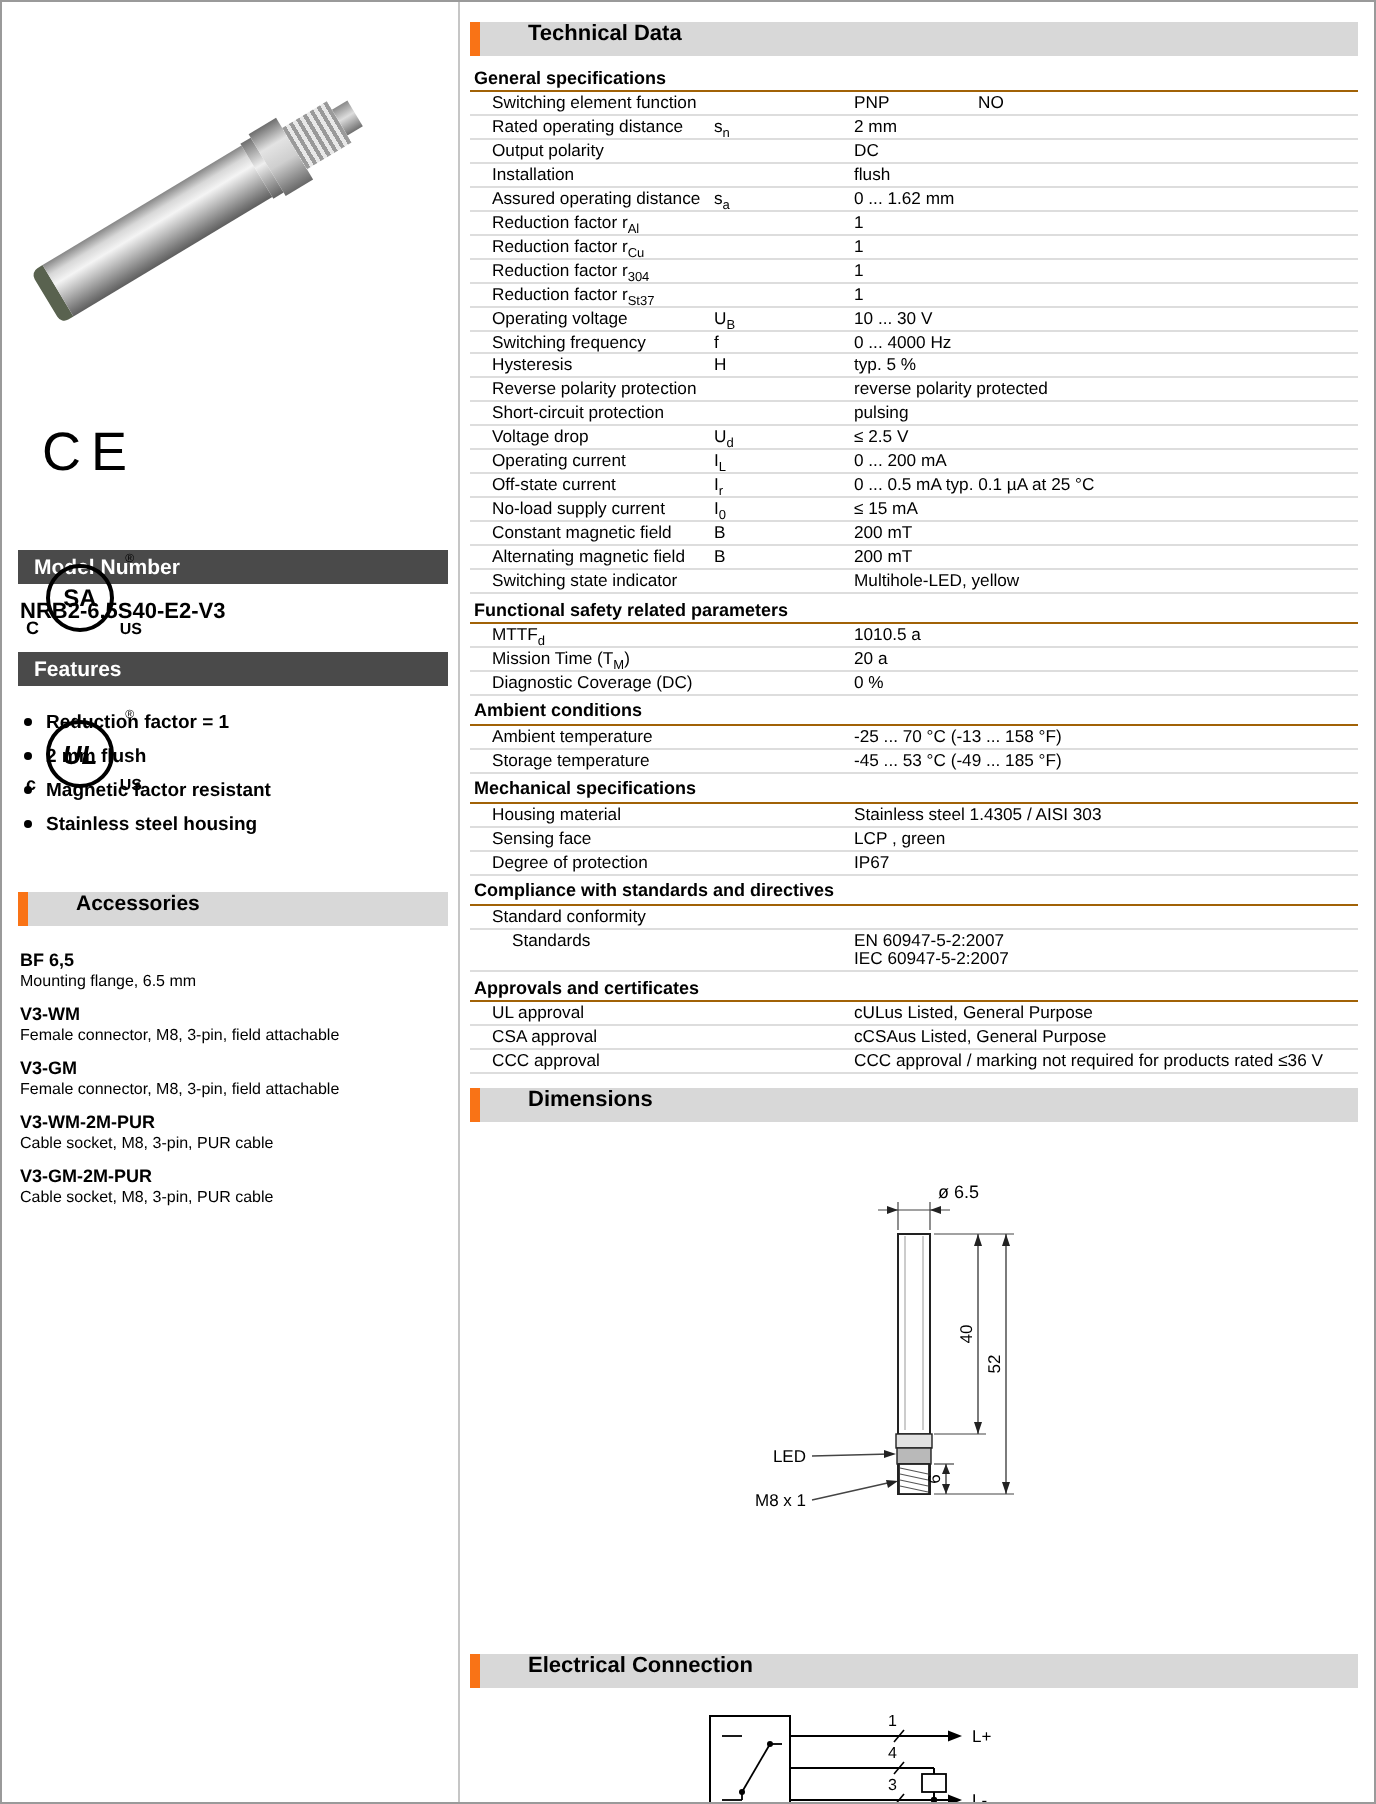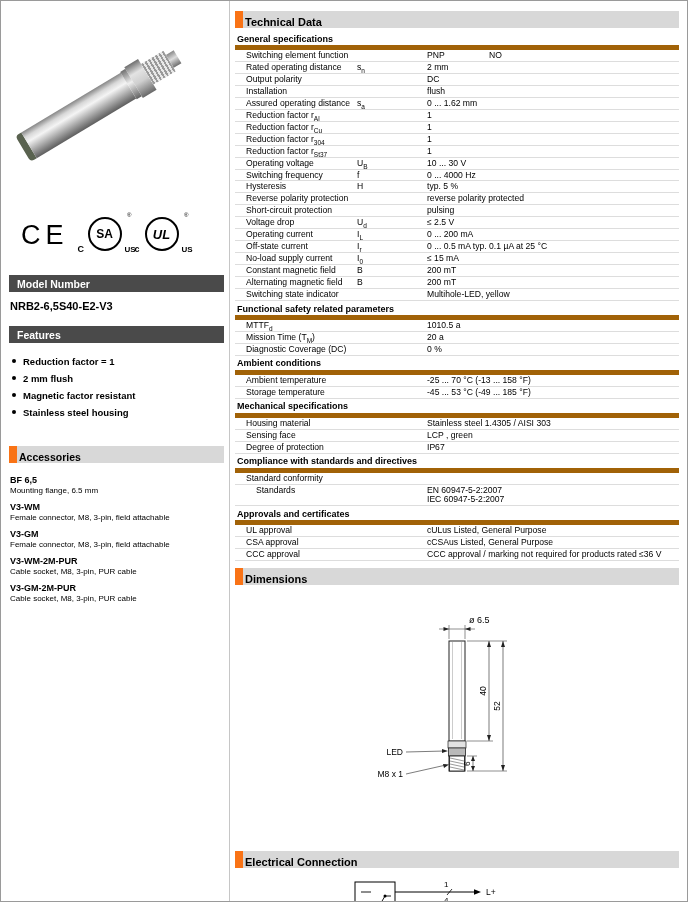--- a/index.html
+++ b/index.html
@@ -4,43 +4,43 @@
 <style>
   * { margin:0; padding:0; box-sizing:border-box; }
   html,body { background:#fff; }
   body { width:688px; height:902px; font-family:"Liberation Sans", sans-serif; color:#000; }
   .page { width:688px; height:902px; border:1px solid #9a9a9a; background:#fff; overflow:hidden; }
   .layout { display:flex; height:100%; }
   .left-col { width:228px; flex:none; padding:8px 5px 0 8px; }
   .right-col { flex:1; border-left:1px solid #c6c6c6; padding:10px 8px 0 5px; min-width:0; }
 
   
-  .secbar { display:flex; align-items:flex-end; background:#d8d8d8; border-left:8px solid #f97316;
-            height:17px; font-size:11px; font-weight:bold; padding-left:2px; }
+  .secbar { display:flex; align-items:flex-start; background:#d8d8d8; border-left:5px solid #f97316;
+            height:17px; font-size:11px; font-weight:bold; padding-left:24px; }
   .secbar.small { font-size:10.5px; margin-top:12px; }
 
   
   .darkbar { background:#4a4a4a; color:#fff; height:17px; font-size:10.5px; font-weight:bold;
              padding:3px 0 0 8px; }
 
   
   .photo { height:192px; position:relative; overflow:hidden; }
   .sensor-wrap { position:absolute; left:14px; top:122px; transform:rotate(-31deg);
                  transform-origin:0 50%; display:flex; align-items:center; }
   .sensor-face { width:7px; height:30px; border-radius:4px 0 0 4px; background:#59624f; }
   .sensor-body { width:116px; height:30px;
      background:linear-gradient(180deg,#878787 0%,#d8d8d8 20%,#f4f4f4 38%,#bfbfbf 60%,#7a7a7a 88%,#5e5e5e 100%); }
   .sensor-ring { width:6px; height:32px; background:linear-gradient(180deg,#6f6f6f,#efefef 45%,#616161); }
   .sensor-nut { width:16px; height:36px; background:linear-gradient(180deg,#6e6e6e,#e3e3e3 30%,#cfcfcf 58%,#686868); }
   .sensor-thread { width:26px; height:24px;
      background:repeating-linear-gradient(90deg,#9a9a9a 0 2px,#e8e8e8 2px 4px); }
   .sensor-tip { width:9px; height:15px; background:linear-gradient(180deg,#8a8a8a,#ddd 45%,#6f6f6f); }
 
   
-  .marks { display:flex; align-items:center; gap:17px; margin:10px 0 16px 12px; height:48px; }
+  .marks { display:flex; gap:38px; margin:10px 0 16px 12px; height:48px;flex-direction:column; }
   .ce-text { font-size:27px; letter-spacing:5px; font-weight:500; }
   .badge { position:relative; width:40px; height:40px; flex:none; }
   .badge-circle { position:absolute; left:2px; top:2px; width:34px; height:34px; border:2.5px solid #000;
                   border-radius:50%; display:flex; align-items:center; justify-content:center;
                   font-weight:bold; font-size:12px; }
   .badge-circle.italic { font-style:italic; font-size:13px; }
   .badge-prefix { position:absolute; left:-8px; bottom:1px; font-size:9px; font-weight:bold; }
   .badge-suffix { position:absolute; right:-10px; bottom:1px; font-size:8px; font-weight:bold; }
   .badge-reg { position:absolute; right:-6px; top:-3px; font-size:6px; }
 
@@ -50,21 +50,21 @@
   .features-list li { font-size:9.5px; font-weight:bold; margin:6px 0; padding-left:12px; position:relative; }
   .features-list li::before { content:""; position:absolute; left:1px; top:3px; width:4px; height:4px;
                               background:#000; border-radius:50%; }
 
   .acc-list { padding:5px 0 0 1px; }
   .acc-name { font-size:9px; font-weight:bold; margin-top:7px; }
   .acc-desc { font-size:8px; margin-top:1px; }
 
   
   .tech { margin-top:3px; }
-  .tsec { font-size:9px; font-weight:bold; padding:2.5px 0 1.5px 2px; border-bottom:5px solid #a16207; }
+  .tsec { font-size:9px; font-weight:bold; padding:2.5px 0 1.5px 2px; border-bottom:1px solid #a16207; }
   .trow { display:flex; align-items:flex-start; font-size:8.6px; line-height:1.1;
           padding:1px 0 0.5px; border-bottom:1px solid #ddd; min-height:10.5px; }
   .trow .c1 { width:122px; flex:none; padding-left:11px; }
   .trow.indent .c1 { padding-left:21px; }
   .trow .c2 { width:70px; flex:none; }
   .trow .c3 { flex:1; white-space:pre-wrap; min-width:0; }
   .trow .c3 .v1 { display:inline-block; width:62px; }
   sub { font-size:6.5px; line-height:0; }
 
   .dim-wrap { margin:6px 0 4px; }

